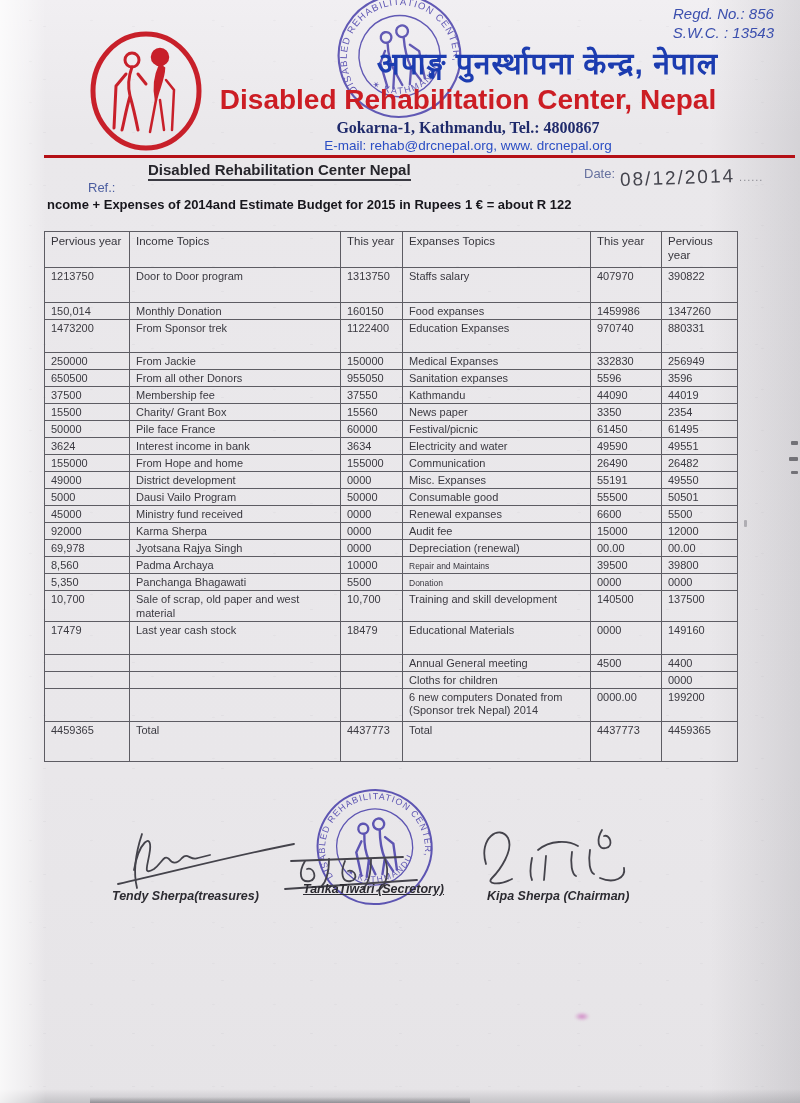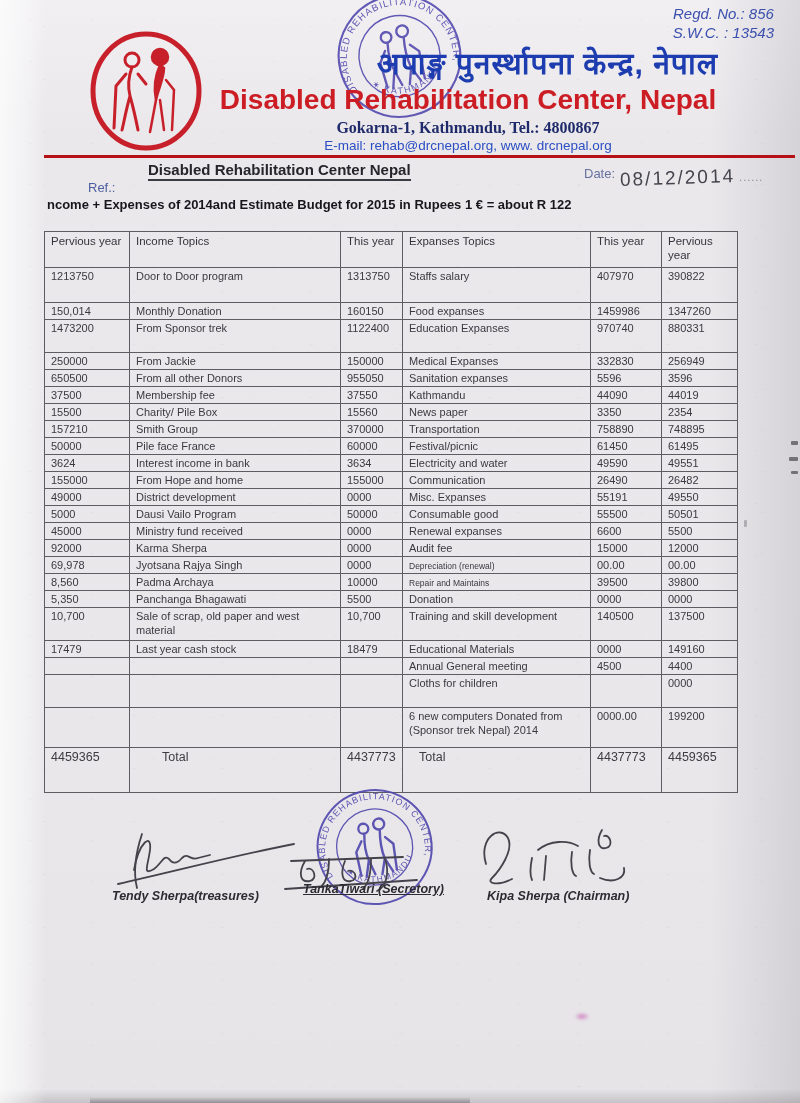--- a/index.html
+++ b/index.html
@@ -209,33 +209,25 @@
         <tr>
           <td>37500</td>
           <td>Membership fee</td>
           <td>37550</td>
           <td>Kathmandu</td>
           <td>44090</td>
           <td>44019</td>
         </tr>
         <tr>
           <td>15500</td>
-          <td>Charity/ Pile Box</td>
+          <td>Charity/ Grant Box</td>
           <td>15560</td>
           <td>News paper</td>
           <td>3350</td>
           <td>2354</td>
-        </tr>
-        <tr>
-          <td>157210</td>
-          <td>Smith Group</td>
-          <td>370000</td>
-          <td>Transportation</td>
-          <td>758890</td>
-          <td>748895</td>
         </tr>
         <tr>
           <td>50000</td>
           <td>Pile face  France</td>
           <td>60000</td>
           <td>Festival/picnic</td>
           <td>61450</td>
           <td>61495</td>
         </tr>
         <tr>

